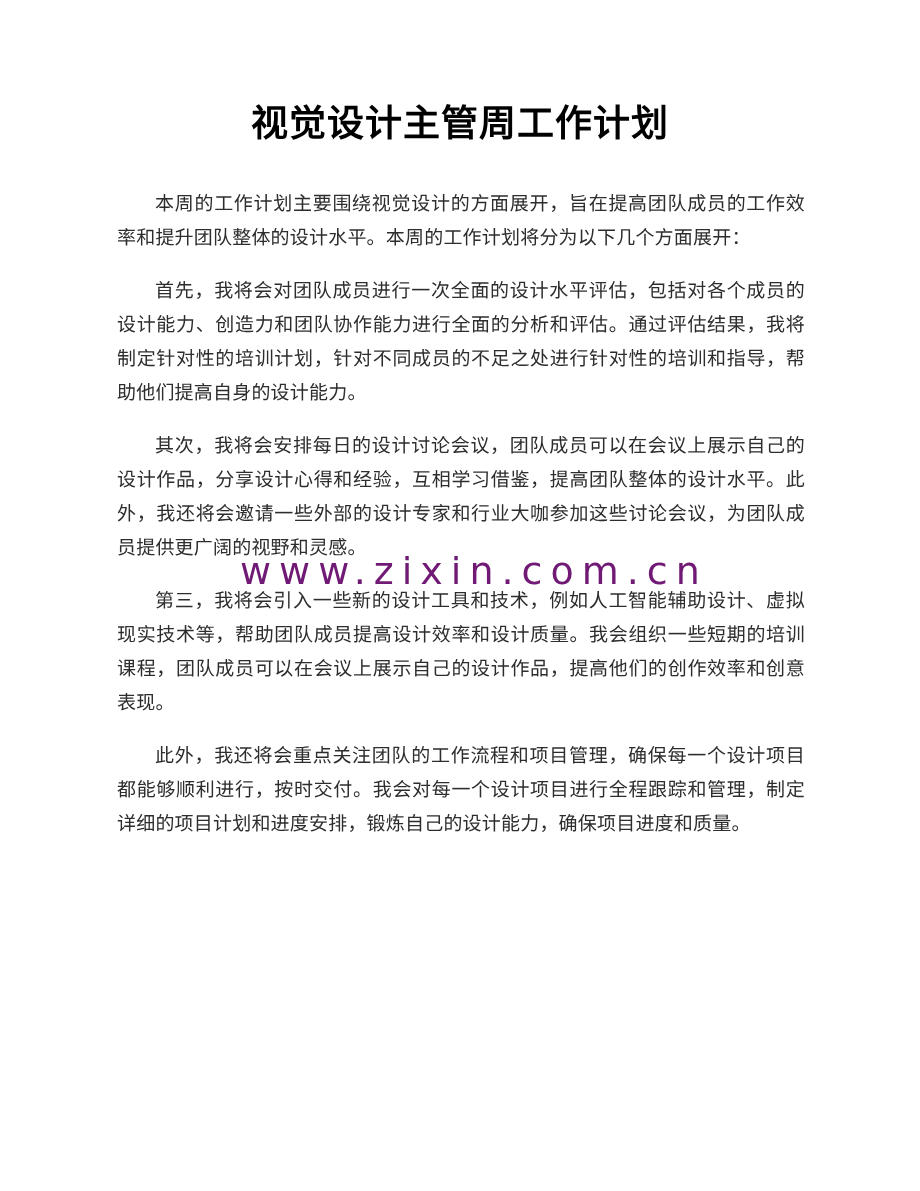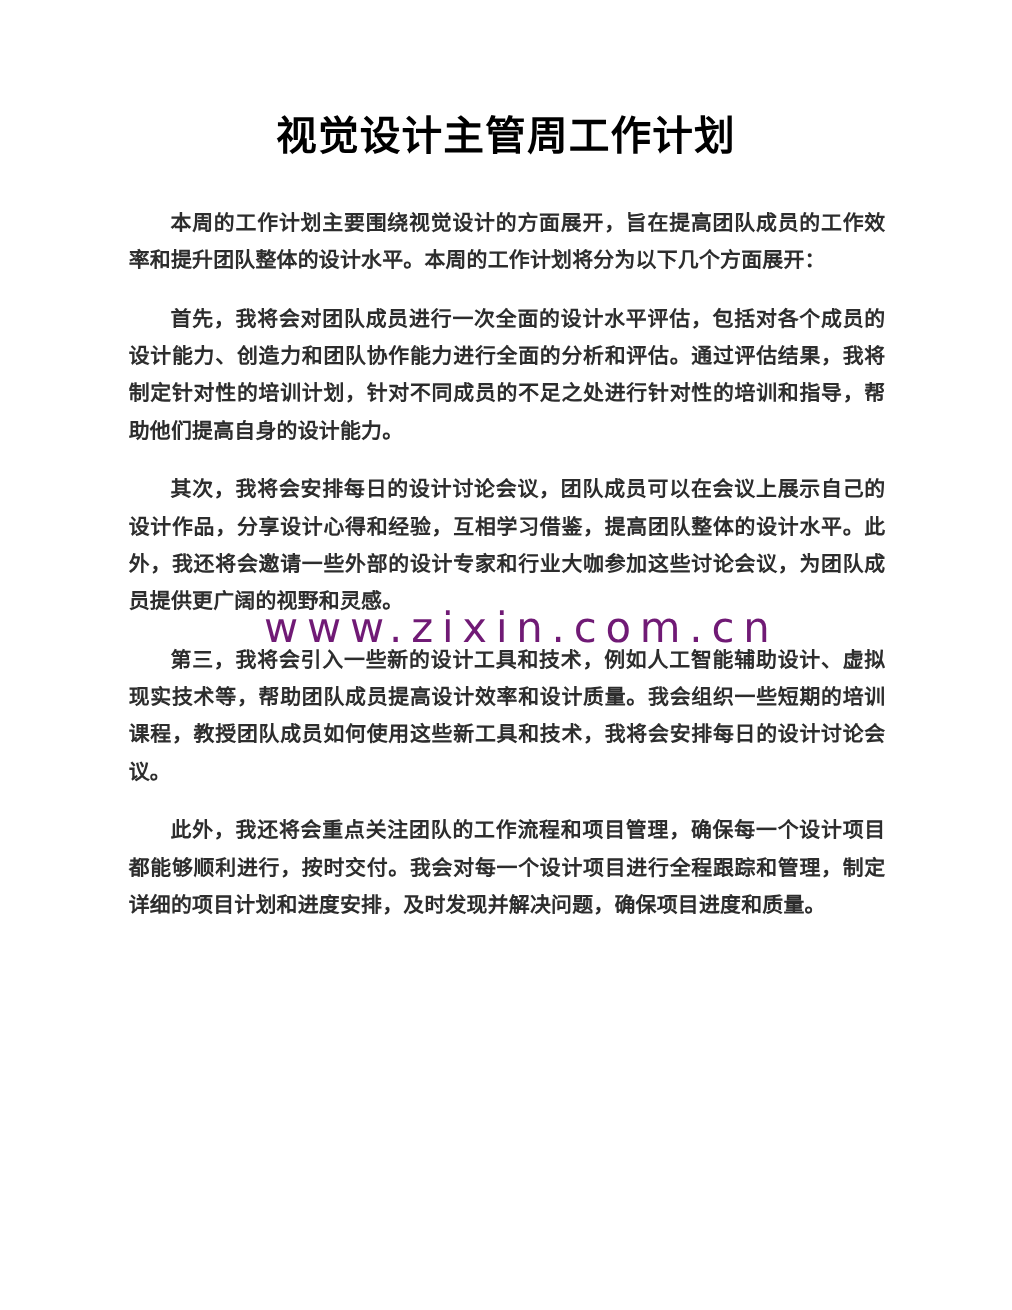--- a/index.html
+++ b/index.html
@@ -23,21 +23,20 @@
     font-family: "Liberation Sans", "DejaVu Sans", sans-serif;
     font-weight: bold;
     font-size: 37px;
     line-height: 48px;
     color: #000000;
     letter-spacing: 1px;
   }
   .doc-body {
     margin: 0 48px 0 117px;
     width: 688px;
-    font-weight: bold;
   }
   .doc-body p {
     margin: 0 0 19px 0;
     font-size: 19px;
     line-height: 34px;
     color: #2d2d2d;
     text-align: justify;
     text-align-last: left;
     text-indent: 2em;
     letter-spacing: 0.2px;
@@ -63,17 +62,17 @@
 <div class="page">
 
   <h1 class="doc-title">视觉设计主管周工作计划</h1>
 
   <div class="watermark">www.zixin.com.cn</div>
 
   <section class="doc-body">
     <p>本周的工作计划主要围绕视觉设计的方面展开，旨在提高团队成员的工作效率和提升团队整体的设计水平。本周的工作计划将分为以下几个方面展开：</p>
     <p>首先，我将会对团队成员进行一次全面的设计水平评估，包括对各个成员的设计能力、创造力和团队协作能力进行全面的分析和评估。通过评估结果，我将制定针对性的培训计划，针对不同成员的不足之处进行针对性的培训和指导，帮助他们提高自身的设计能力。</p>
     <p>其次，我将会安排每日的设计讨论会议，团队成员可以在会议上展示自己的设计作品，分享设计心得和经验，互相学习借鉴，提高团队整体的设计水平。此外，我还将会邀请一些外部的设计专家和行业大咖参加这些讨论会议，为团队成员提供更广阔的视野和灵感。</p>
-    <p>第三，我将会引入一些新的设计工具和技术，例如人工智能辅助设计、虚拟现实技术等，帮助团队成员提高设计效率和设计质量。我会组织一些短期的培训课程，教授团队成员如何使用这些新工具和技术，我将会安排每日的设计讨论会议。</p>
-    <p>此外，我还将会重点关注团队的工作流程和项目管理，确保每一个设计项目都能够顺利进行，按时交付。我会对每一个设计项目进行全程跟踪和管理，制定详细的项目计划和进度安排，及时发现并解决问题，确保项目进度和质量。</p>
+    <p>第三，我将会引入一些新的设计工具和技术，例如人工智能辅助设计、虚拟现实技术等，帮助团队成员提高设计效率和设计质量。我会组织一些短期的培训课程，团队成员可以在会议上展示自己的设计作品，提高他们的创作效率和创意表现。</p>
+    <p>此外，我还将会重点关注团队的工作流程和项目管理，确保每一个设计项目都能够顺利进行，按时交付。我会对每一个设计项目进行全程跟踪和管理，制定详细的项目计划和进度安排，锻炼自己的设计能力，确保项目进度和质量。</p>
   </section>
 
 </div>
 
 </body></html>

